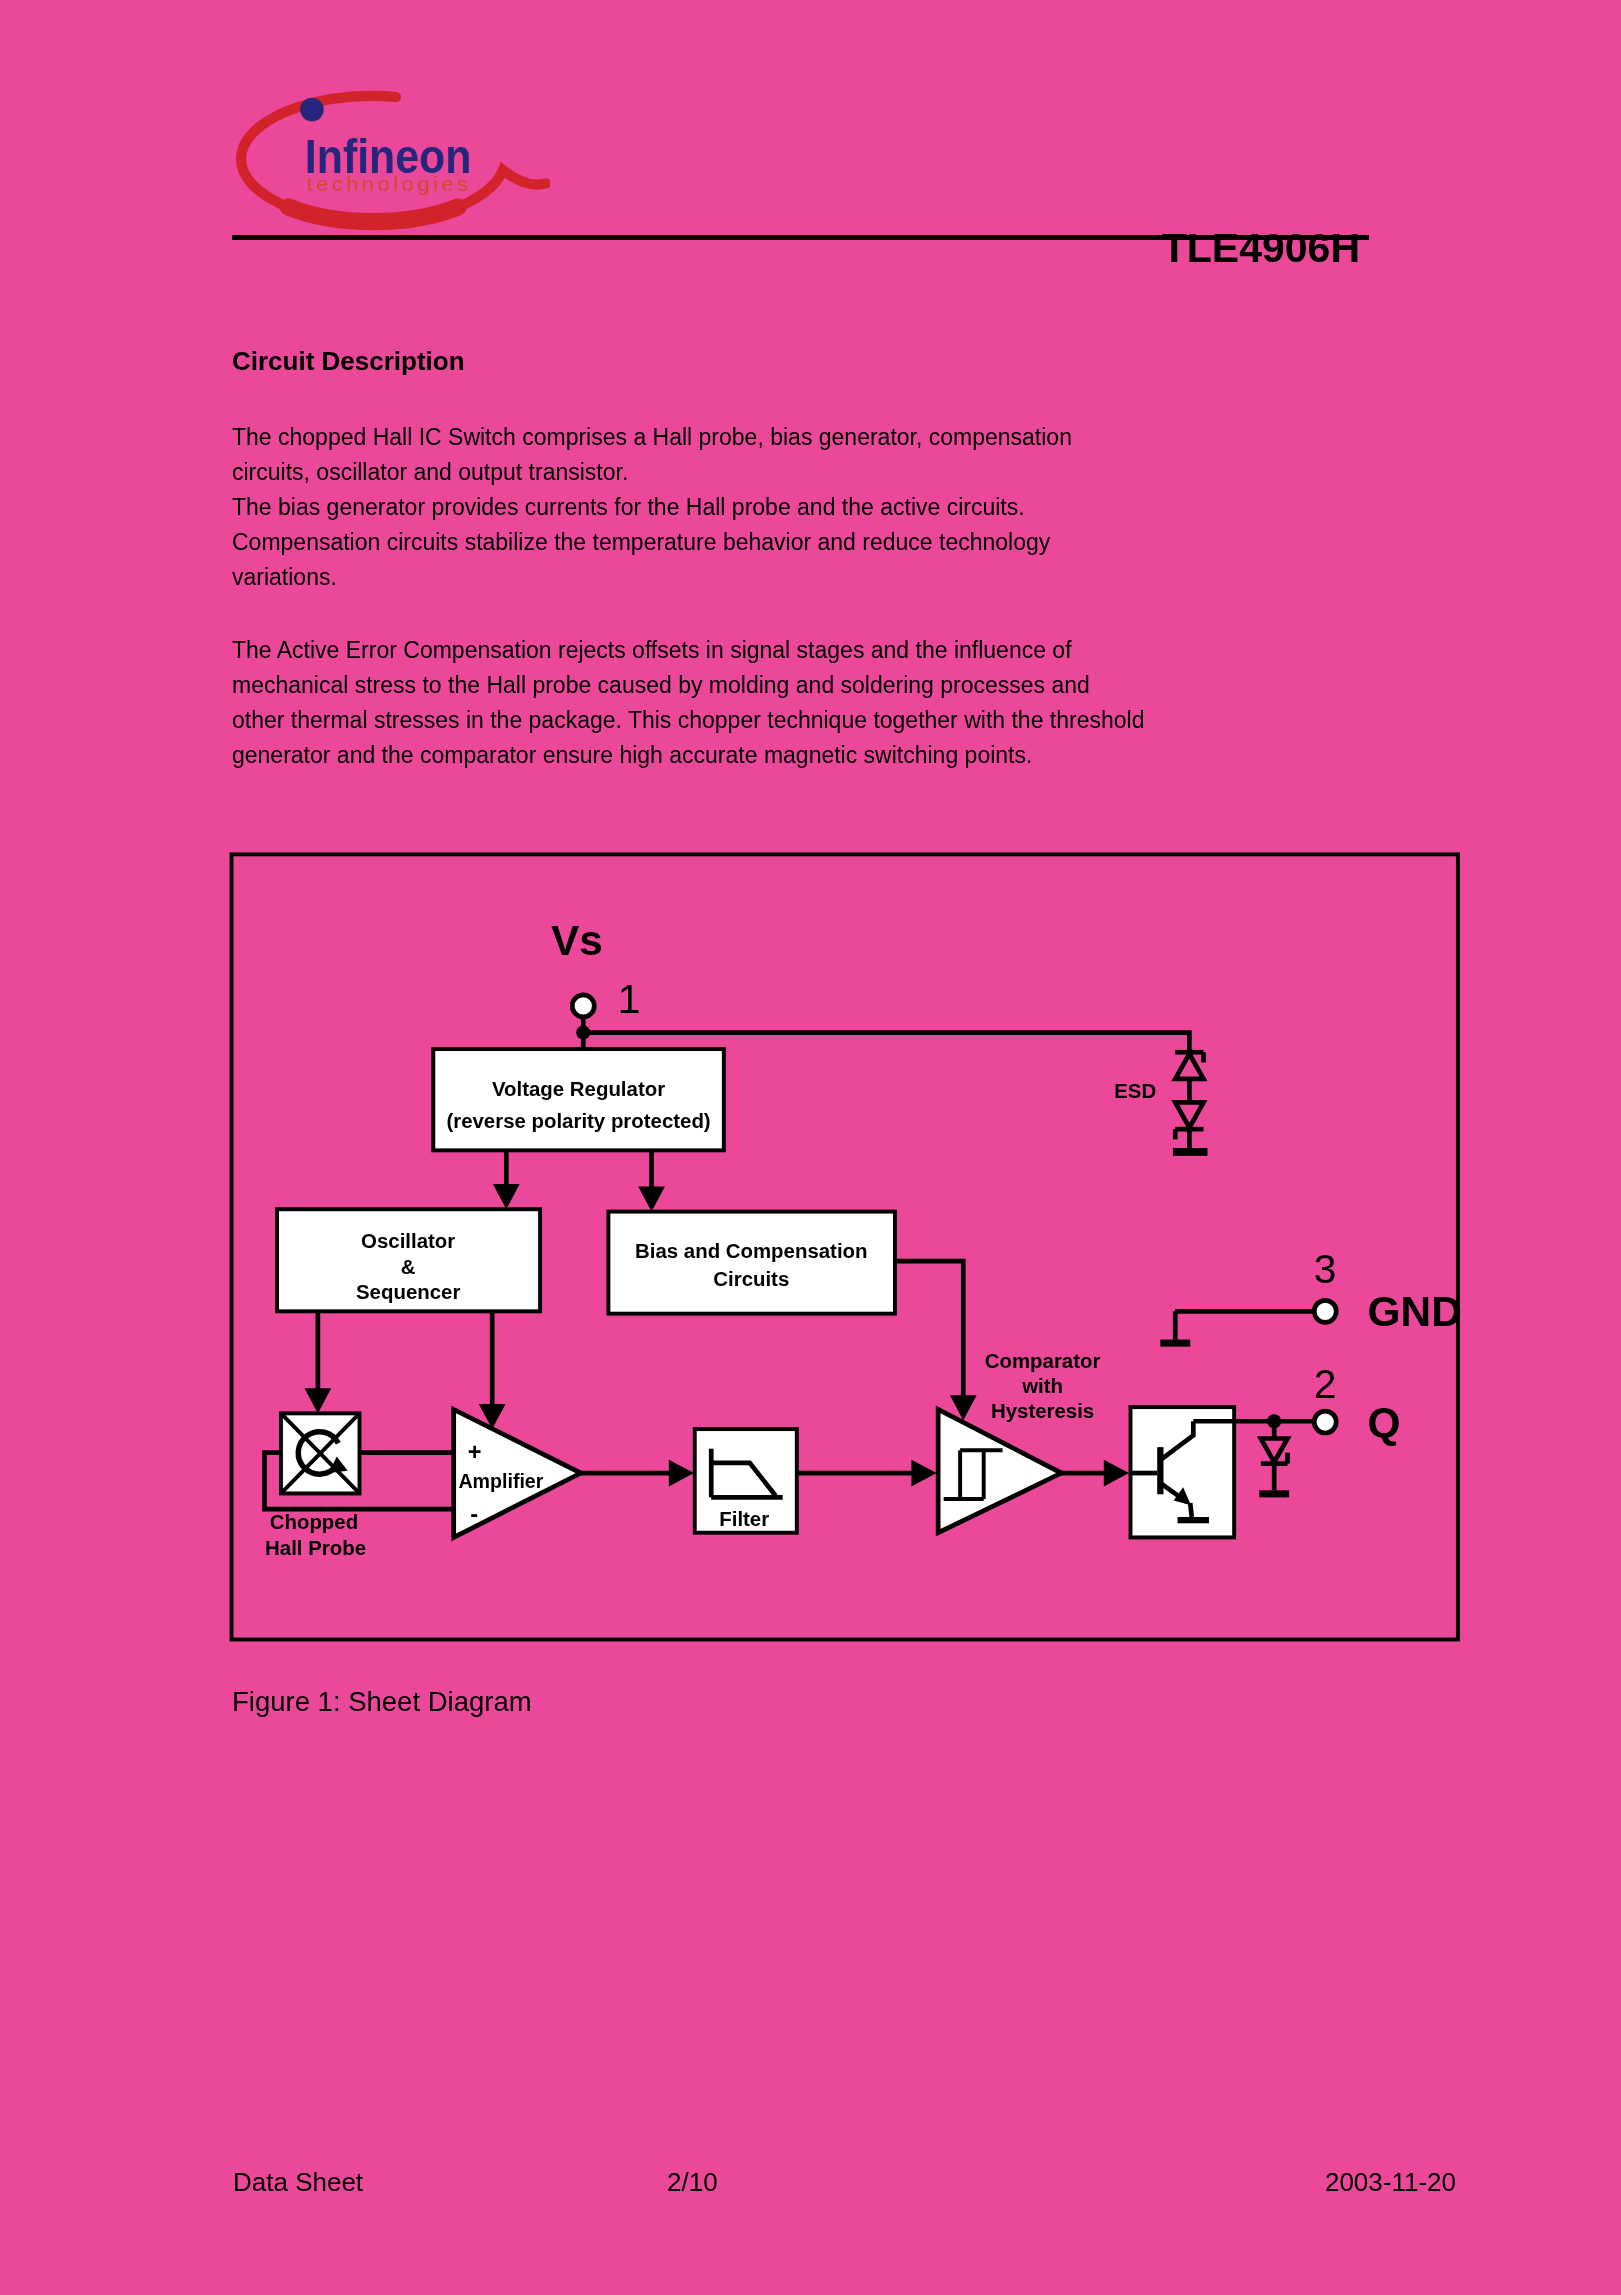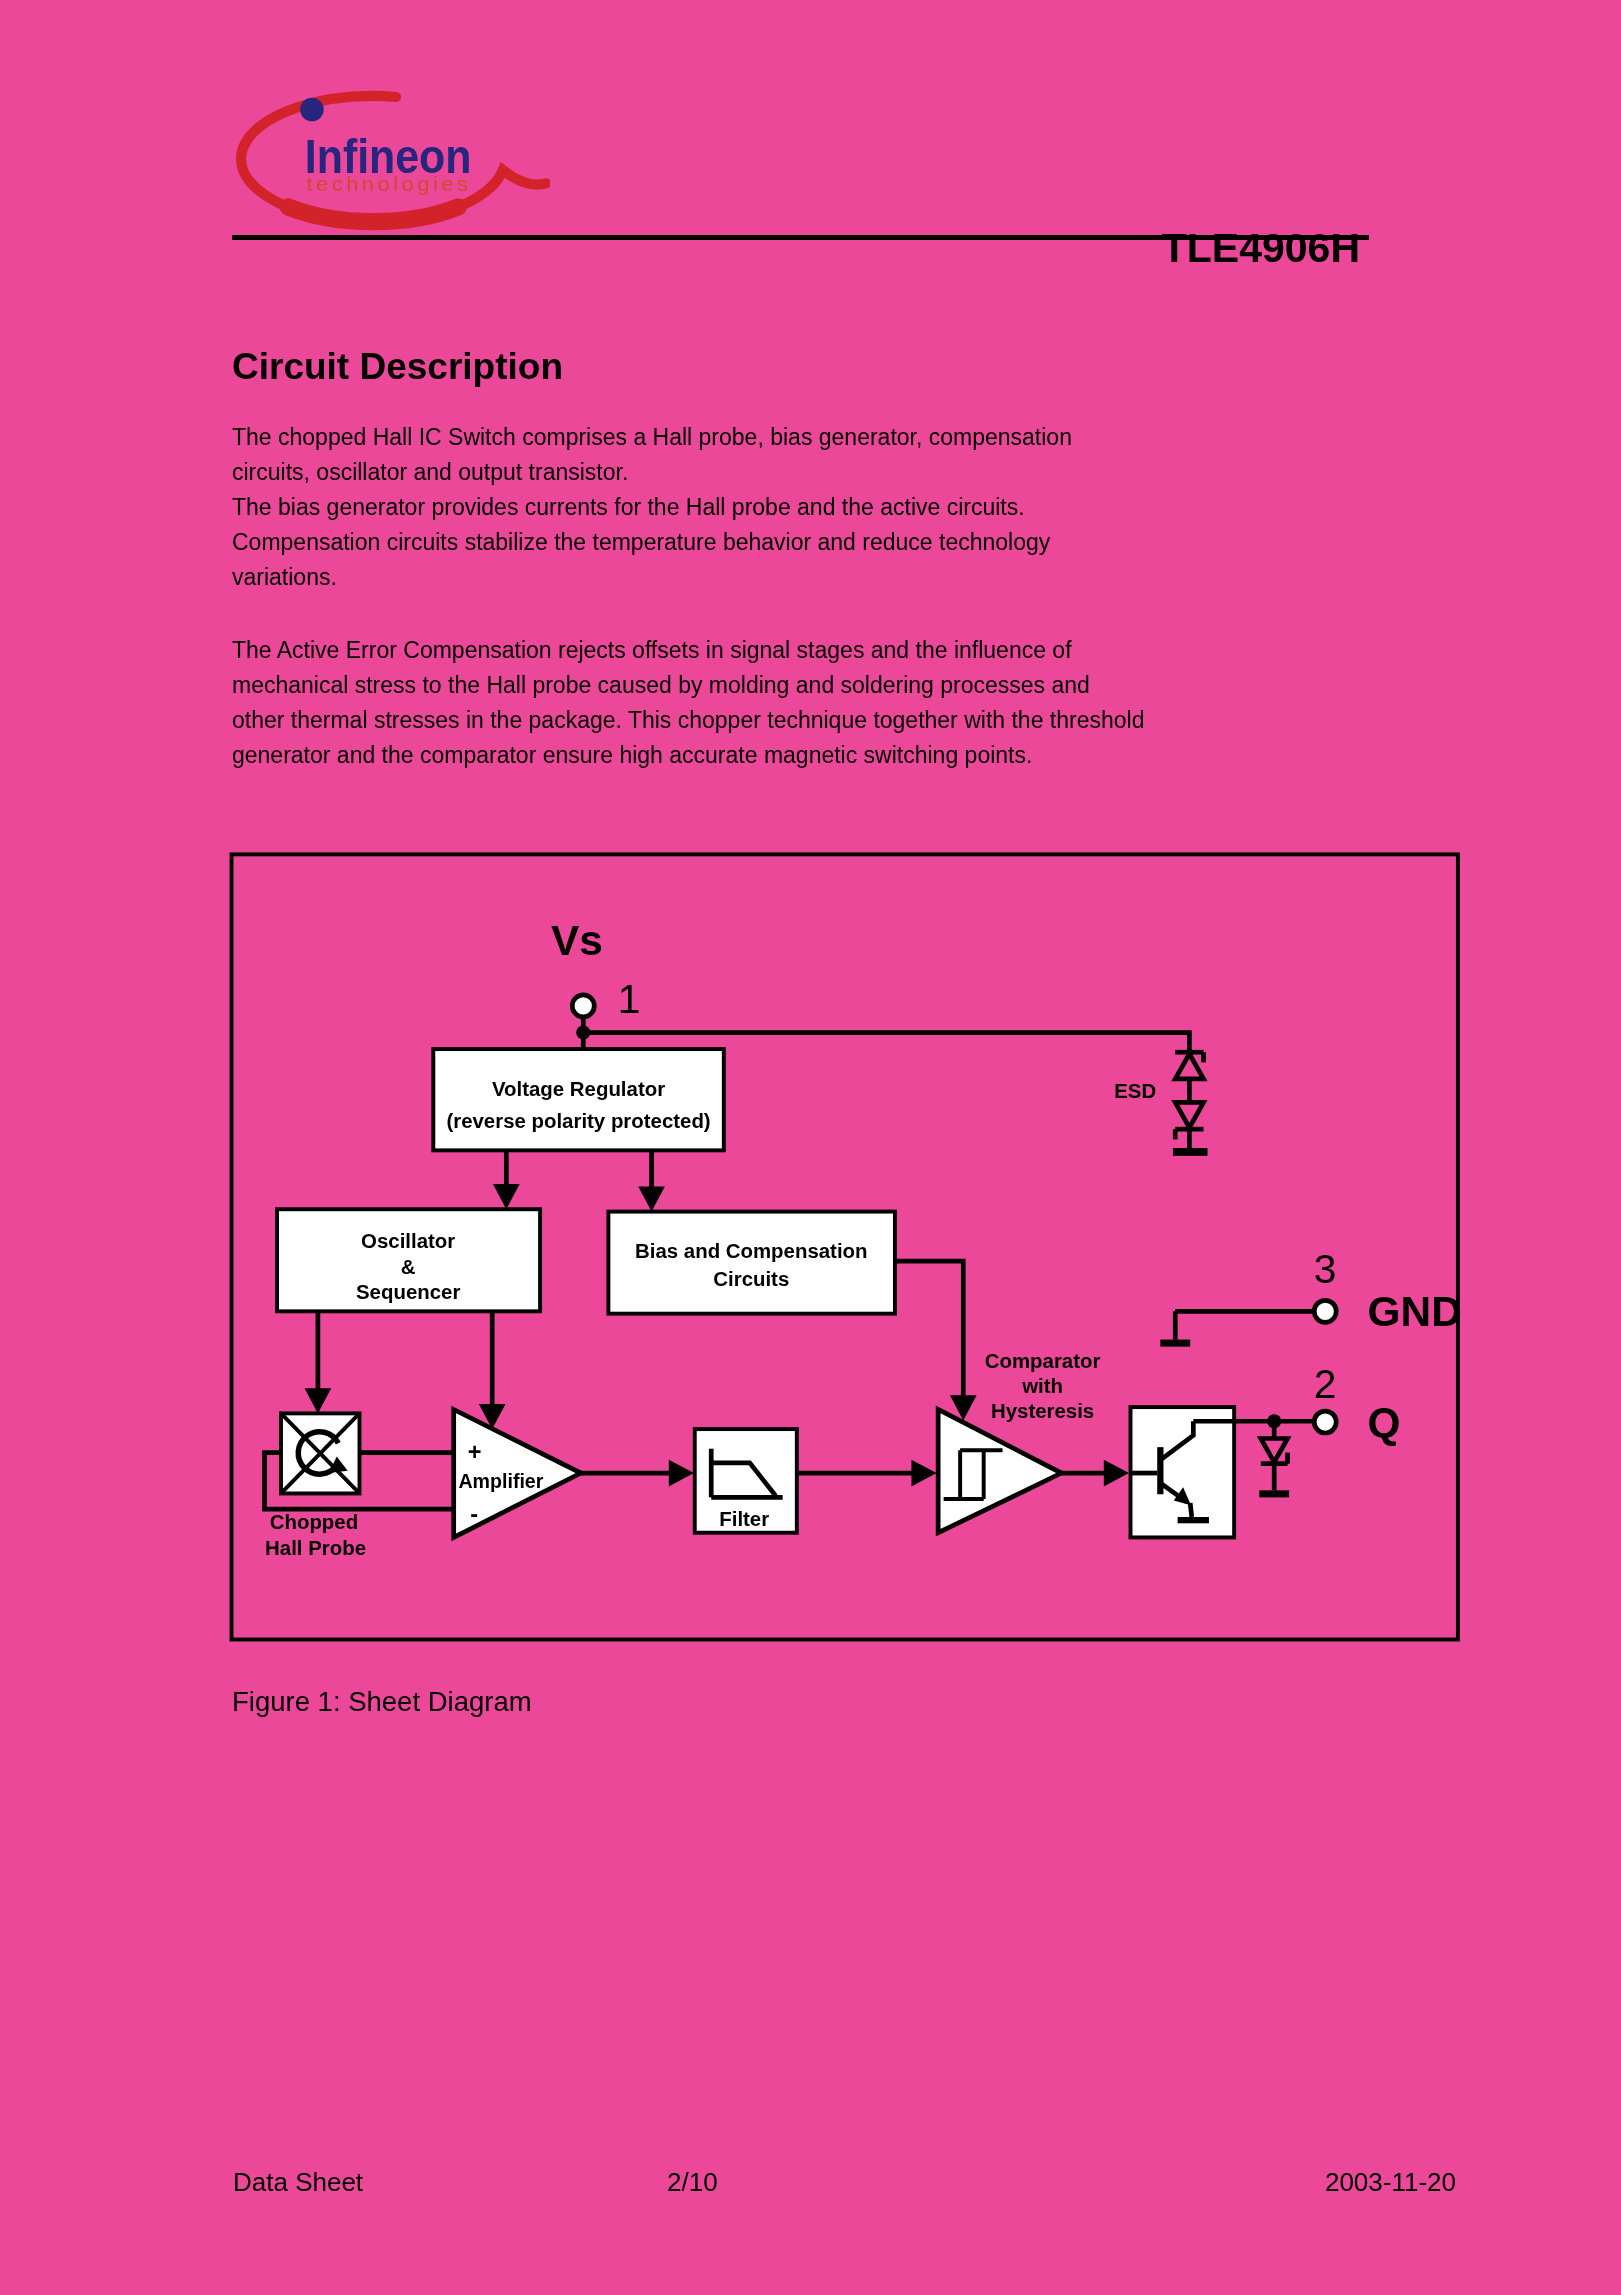--- a/index.html
+++ b/index.html
@@ -13,21 +13,21 @@
   }
   .abs{position:absolute;}
   #brand-title{
     left:1046px;top:193px;width:314px;
     text-align:right;font-size:41px;font-weight:bold;letter-spacing:0px;margin-top:32px;
   }
   #header-rule{
     left:232px;top:235px;width:1137px;height:4.7px;background:#000;
   }
   #section-heading{
-    left:232px;top:346px;font-size:37px;font-weight:bold;
+    left:232px;top:346px;font-size:26px;font-weight:bold;
   }
   .para{
     left:232px;width:1178px;
     font-size:23px;line-height:35px;
     white-space:pre-line;
   }
   #para1{top:420px;}
   #para2{top:633px;}
   #figure-svg{left:229px;top:852px;}
   #figure-caption{

